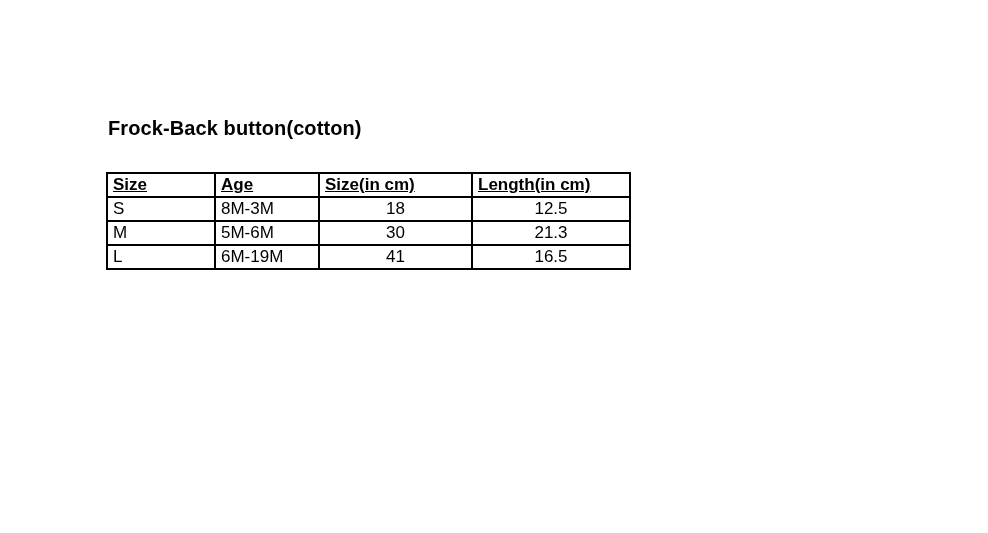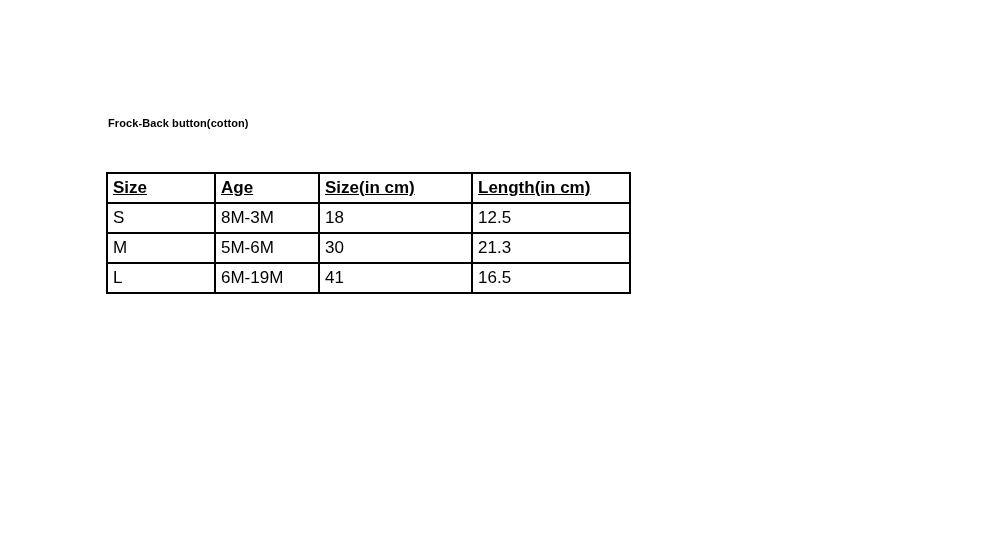--- a/index.html
+++ b/index.html
@@ -16,54 +16,54 @@
   }
   .page {
     position: relative;
     width: 988px;
     height: 533px;
   }
   .doc-title {
     position: absolute;
     left: 108px;
     top: 117px;
-    font-size: 11px;
+    font-size: 20px;
     font-weight: bold;
     letter-spacing: 0.1px;
     white-space: nowrap;
   }
   .size-table {
     position: absolute;
     left: 106px;
     top: 172px;
     border-collapse: collapse;
     table-layout: fixed;
     font-size: 17px;
   }
   .size-table td {
     border: 2px solid #000000;
-    height: 30px;
+    height: 24px;
     padding: 0 5px;
     vertical-align: middle;
     line-height: 1.1;
     box-sizing: border-box;
   }
   .col-size    { width: 108px; }
   .col-age     { width: 104px; }
   .col-chest   { width: 153px; }
   .col-length  { width: 158px; }
 
   .hdr {
     font-weight: bold;
   }
   .hdr span {
     text-decoration: underline;
   }
   .num {
-    text-align: left;
+    text-align: center;
   }
   .txt {
     text-align: left;
   }
 </style>
 </head>
 <body>
 
 <div class="page">
 

